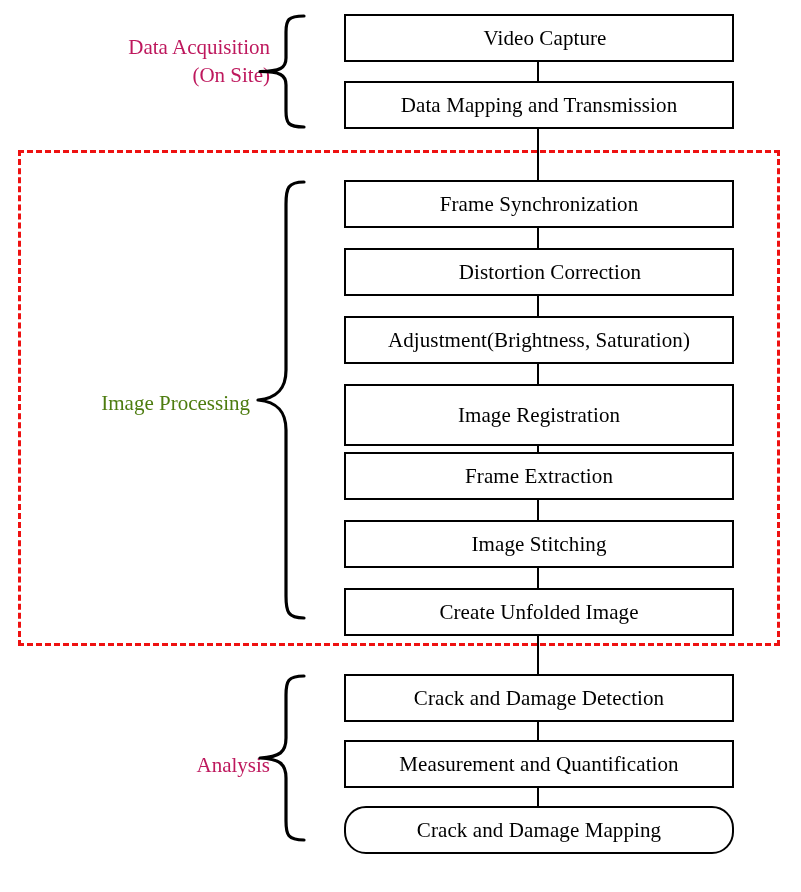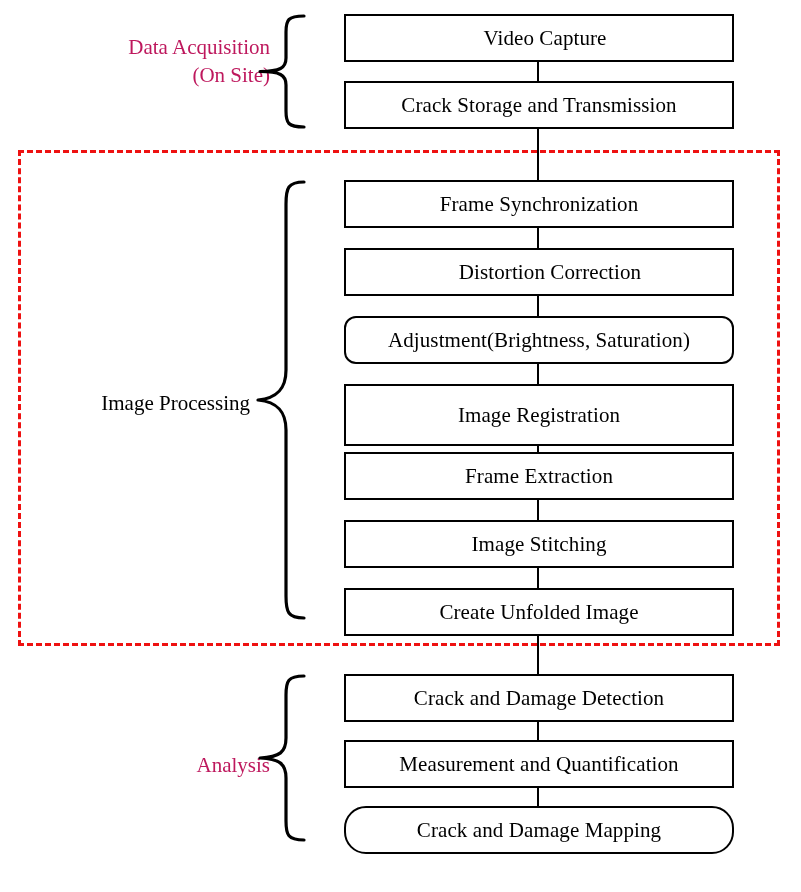--- a/index.html
+++ b/index.html
@@ -59,21 +59,21 @@
   .group-label {
     position: absolute;
     text-align: right;
     font-size: 21px;
     line-height: 1.35;
     color: #be185d;
     z-index: 5;
     white-space: pre-line;
   }
   .group-label.accent {
-    color: #000000;
+    color: #4d7c0f;
   }
 
   
   .brace {
     position: absolute;
     z-index: 5;
   }
   .brace svg {
     display: block;
     overflow: visible;
@@ -106,41 +106,41 @@
       <path d="M46 2 C30 2 28 6 28 18 L28 44 C28 54 22 57.5 2 57.5
                C22 57.5 28 61 28 71 L28 97 C28 109 30 113 46 113" stroke="#000000" stroke-width="3.2" fill="none" stroke-linecap="round" stroke-linejoin="round"></path>
     </svg>
   </div>
 
   <div class="node" style="left:344px; top:14px; width:390px; height:48px;padding-left:12px;">
     <span class="node-label">Video Capture</span>
   </div>
 
   <div class="node" style="left:344px; top:81px; width:390px; height:48px;">
-    <span class="node-label">Crack Storage and Transmission</span>
+    <span class="node-label">Data Mapping and Transmission</span>
   </div>
 
   <div class="group-label accent" style="left:20px; top:389px; width:230px;">Image Processing</div>
 
   <div class="brace" style="left:256px; top:180px; width:50px; height:440px;">
     <svg width="50" height="440" viewBox="0 0 50 440" fill="none" xmlns="http://www.w3.org/2000/svg" aria-hidden="true">
       <path d="M48 2 C32 2 30 8 30 24 L30 190 C30 208 22 218 2 220
                C22 222 30 232 30 250 L30 416 C30 432 32 438 48 438" stroke="#000000" stroke-width="3.2" fill="none" stroke-linecap="round" stroke-linejoin="round"></path>
     </svg>
   </div>
 
   <div class="node" style="left:344px; top:180px; width:390px; height:48px;">
     <span class="node-label">Frame Synchronization</span>
   </div>
 
   <div class="node" style="left:344px; top:248px; width:390px; height:48px;padding-left:22px;">
     <span class="node-label">Distortion Correction</span>
   </div>
 
-  <div class="node" style="left:344px; top:316px; width:390px; height:48px;border-radius:12px;">
+  <div class="node" style="left:344px; top:316px; width:390px; height:48px;">
     <span class="node-label">Adjustment(Brightness, Saturation)</span>
   </div>
 
   <div class="node" style="left:344px; top:384px; width:390px; height:62px;">
     <span class="node-label">Image Registration</span>
   </div>
 
   <div class="node" style="left:344px; top:452px; width:390px; height:48px;">
     <span class="node-label">Frame Extraction</span>
   </div>

